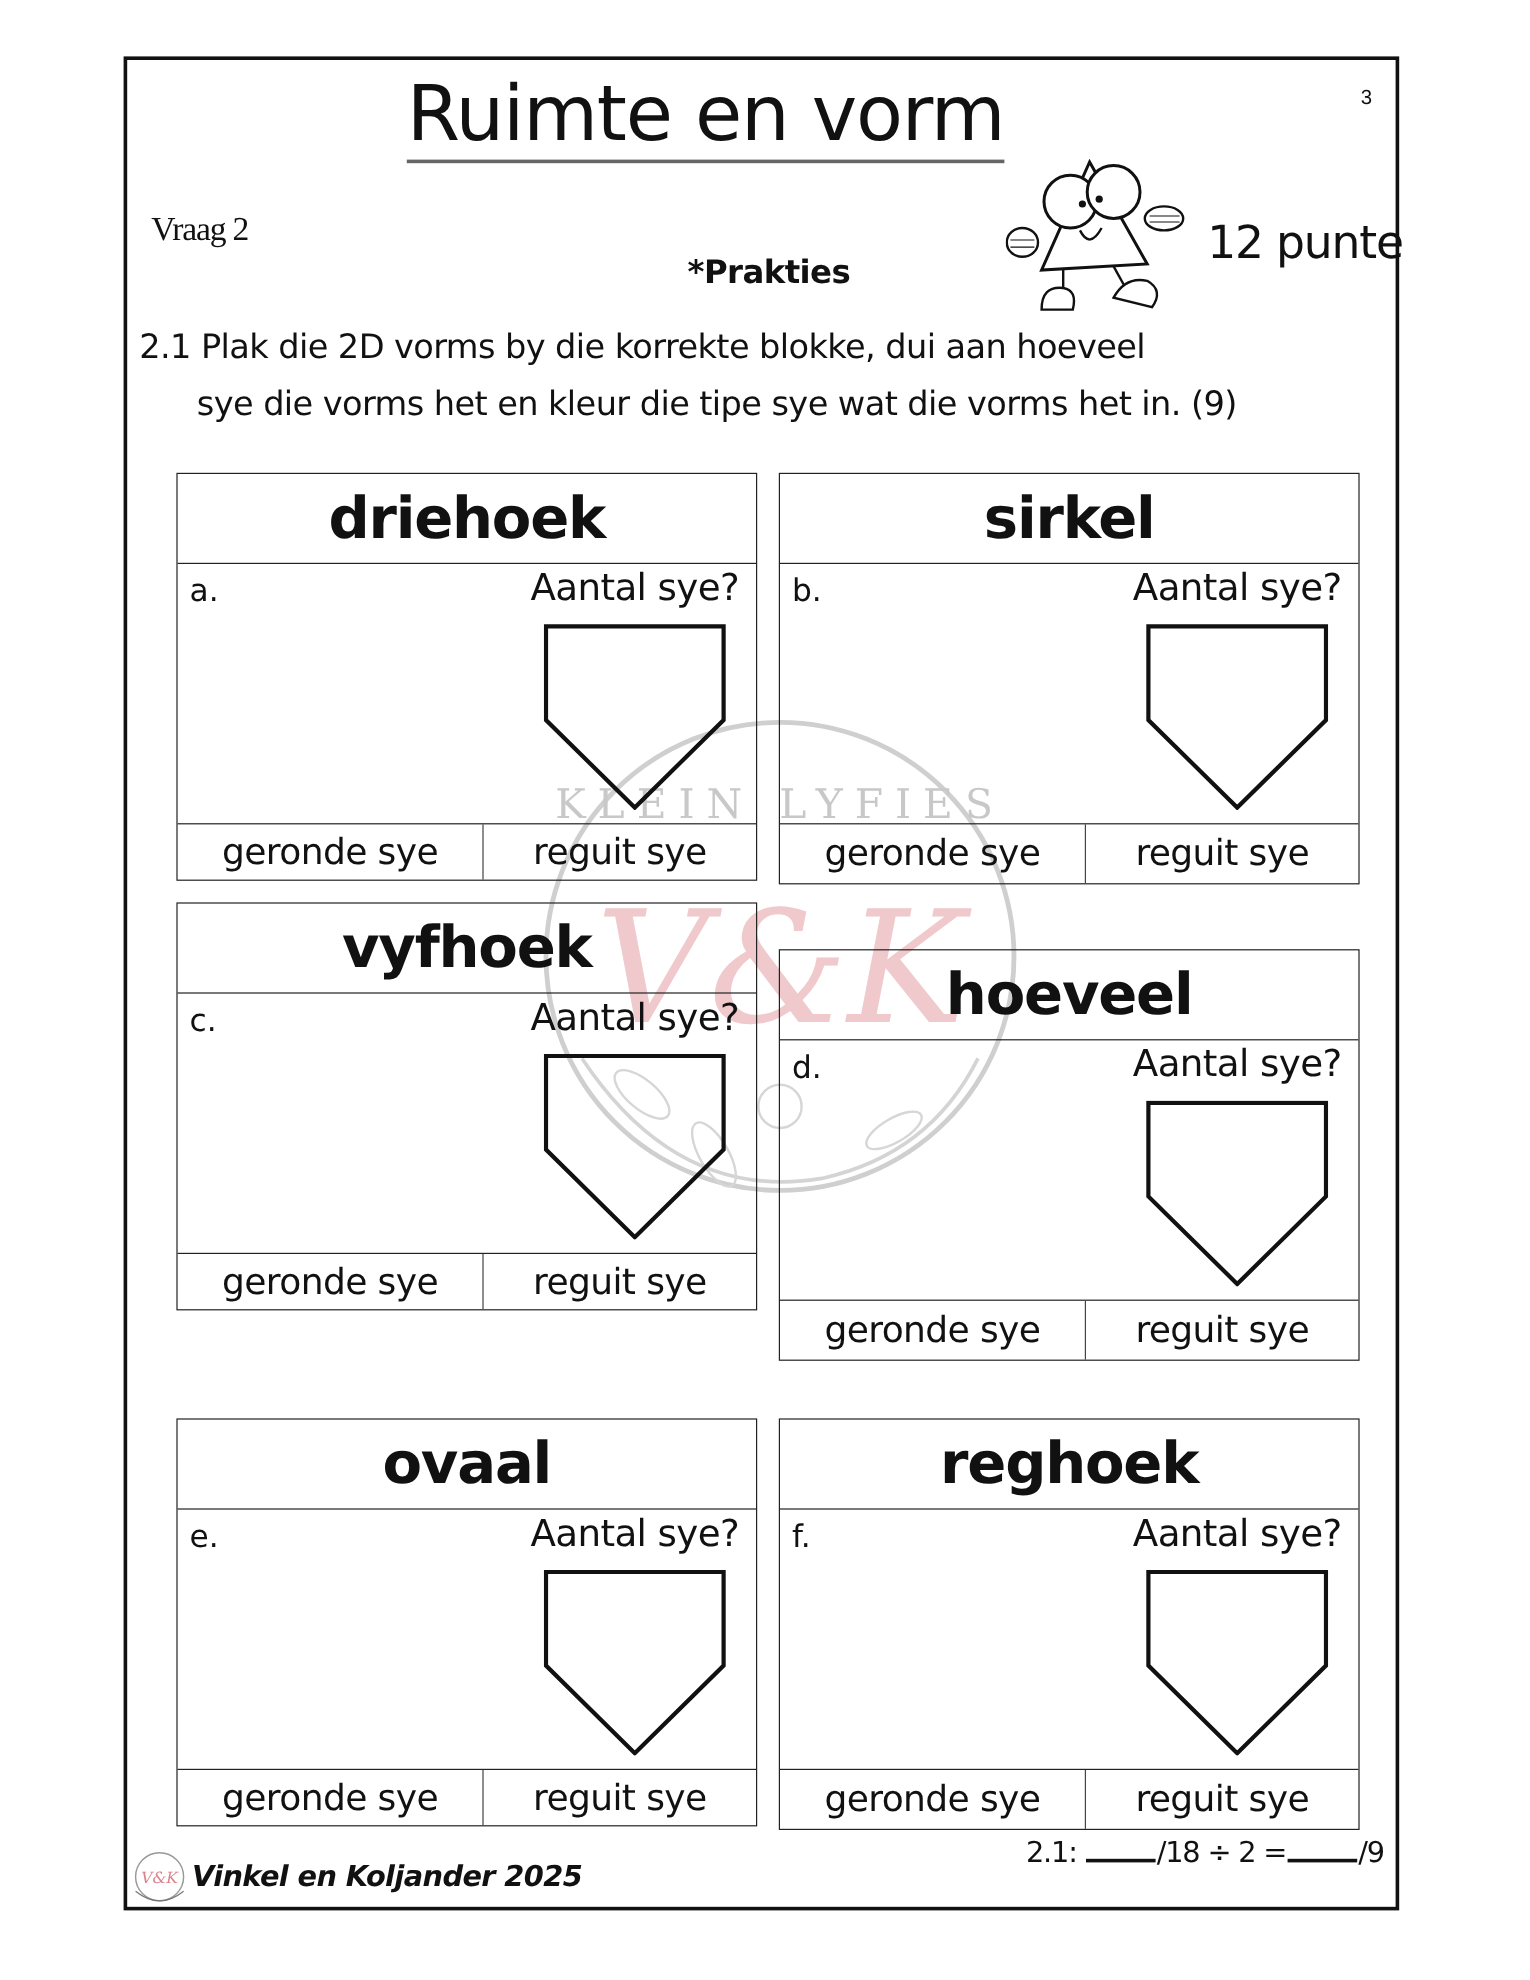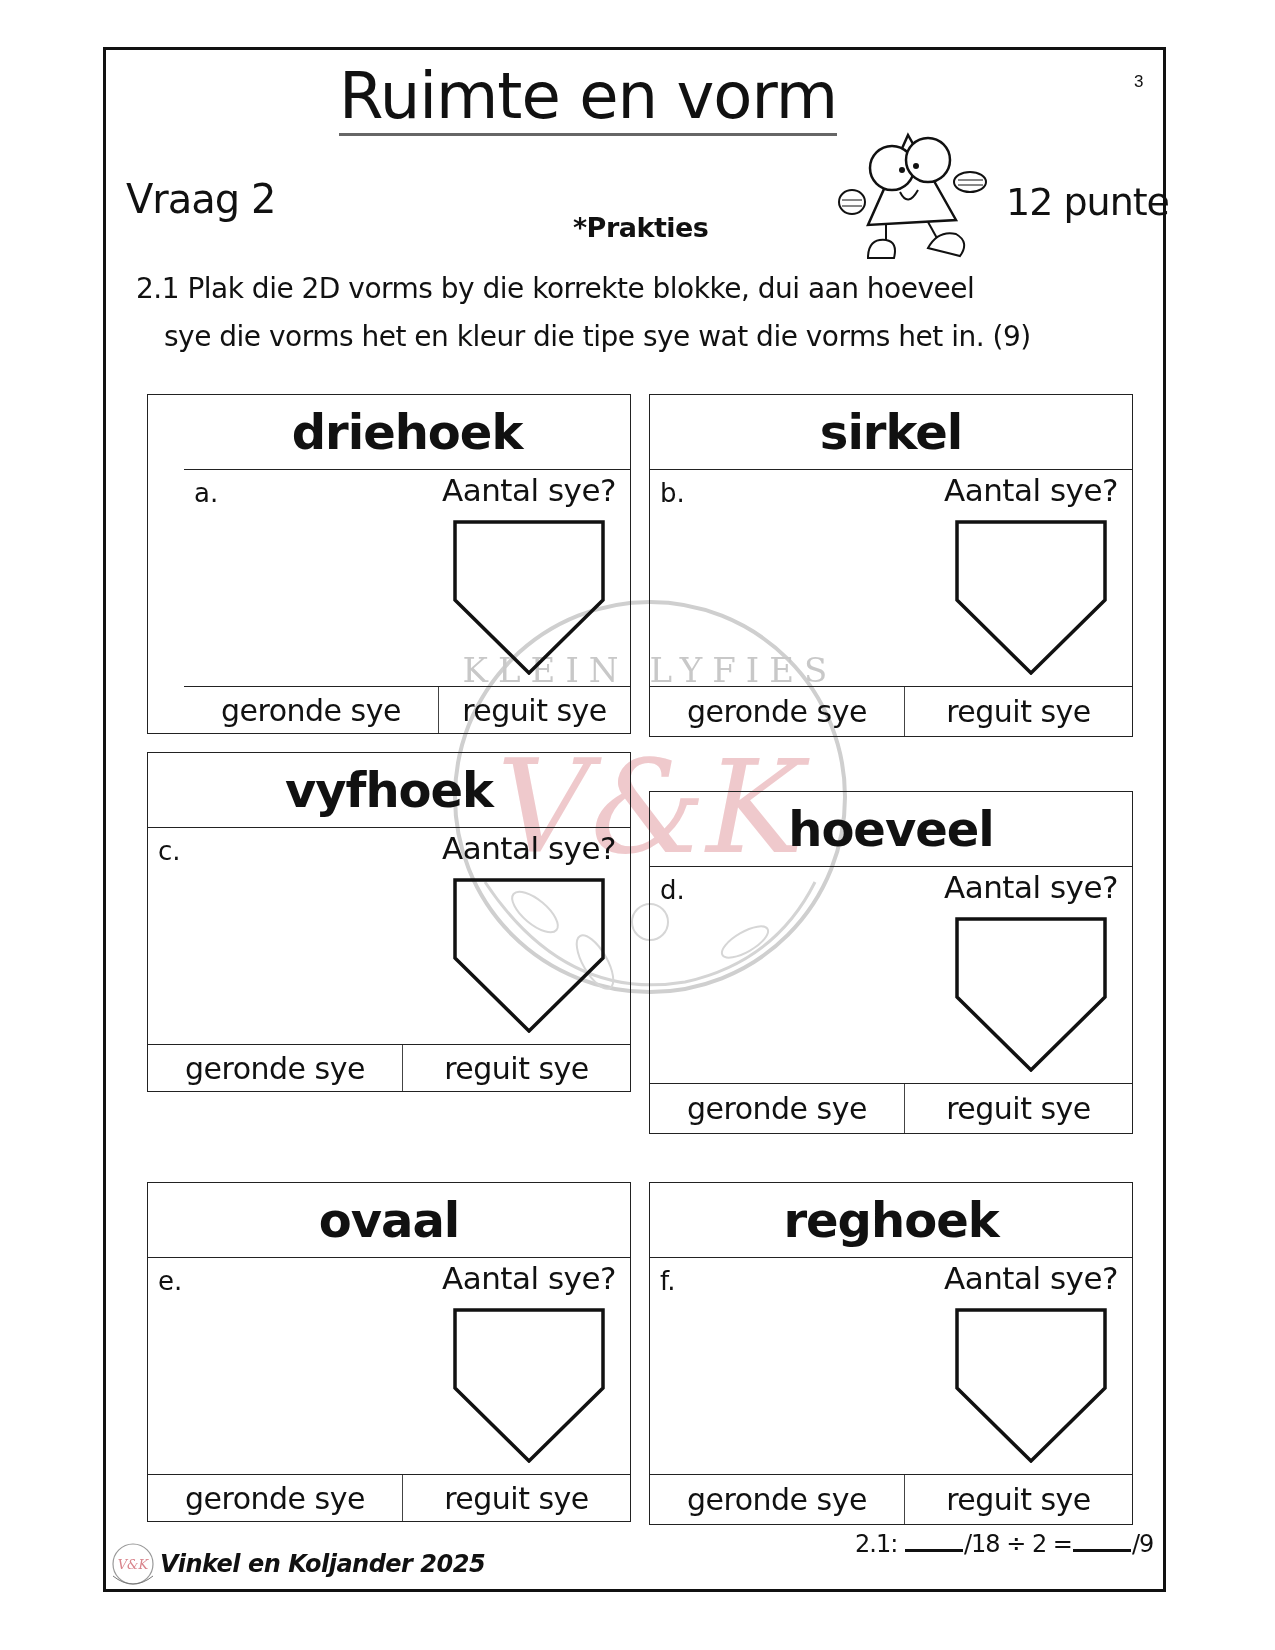--- a/index.html
+++ b/index.html
@@ -4,25 +4,25 @@
 <style>
   html, body { margin:0; padding:0; background:#ffffff; }
   body { width:1275px; height:1650px; position:relative; overflow:hidden;
          font-family:"DejaVu Sans", sans-serif; color:#111; }
   .page-border { position:absolute; left:103px; top:47px; width:1063px; height:1545px;
                  border:3px solid #111; box-sizing:border-box; }
   .page-number { position:absolute; left:1134px; top:72px; font-family:"Liberation Sans", sans-serif;
                  font-size:17px; }
   .title { position:absolute; left:0; width:1176px; top:58px; text-align:center; }
   .title span { font-size:64px; letter-spacing:-1px; border-bottom:3px solid #666; padding-bottom:0px; line-height:76px; }
-  .question { position:absolute; left:126px; top:176px; font-size:40px; letter-spacing:-1px; }
+  .question { position:absolute; left:126px; top:176px; font-size:28px; letter-spacing:-1px;font-family:Liberation Serif, serif; }
   .practice { position:absolute; left:573px; top:212px; font-size:27px; font-weight:bold; letter-spacing:-0.5px; }
   .points { position:absolute; left:1006px; top:180px; font-size:38px; letter-spacing:-1px; }
   .mascot { position:absolute; left:838px; top:130px; width:155px; height:140px; }
-  .instr { position:absolute; left:136px; font-size:28px; letter-spacing:-0.5px; white-space:nowrap; }
+  .instr { position:absolute; left:116px; font-size:28px; letter-spacing:-0.5px; white-space:nowrap; }
   .instr.l1 { top:272px; }
   .instr.l2 { top:320px; left:164px;text-align:center; }
 
   .card { position:absolute; width:484px; border:1.5px solid #222; box-sizing:border-box; background:transparent; }
   .card-header { height:74px; border-bottom:1.5px solid #222; display:flex; align-items:center; justify-content:center;
                  font-size:48px; font-weight:bold; letter-spacing:-1px; }
   .card-body { position:relative; height:216px; border-bottom:1.5px solid #222; }
   .card-letter { position:absolute; left:10px; top:8px; font-size:26px; }
   .card-ask { position:absolute; right:14px; top:2px; font-size:31px; letter-spacing:-0.5px; }
   .card-pentagon { position:absolute; right:25px; top:50px; width:152px; height:155px; }
@@ -78,21 +78,21 @@
   <circle cx="205" cy="215" r="195" fill="none" stroke="#cfcfcf" stroke-width="4"></circle>
   <text x="205" y="100" text-anchor="middle" font-family="DejaVu Serif, serif" font-size="34" fill="#c8c8c8" letter-spacing="10">KLEIN LYFIES</text>
   <text x="205" y="270" text-anchor="middle" font-family="DejaVu Serif, serif" font-style="italic" font-size="130" fill="#efc9cc">V&amp;K</text>
   <path d="M40 300 Q120 420 240 400 Q330 380 370 300" fill="none" stroke="#d4d4d4" stroke-width="3"></path>
   <ellipse cx="90" cy="330" rx="28" ry="12" fill="none" stroke="#d6d6d6" stroke-width="2" transform="rotate(40 90 330)"></ellipse>
   <ellipse cx="150" cy="380" rx="30" ry="12" fill="none" stroke="#d6d6d6" stroke-width="2" transform="rotate(60 150 380)"></ellipse>
   <ellipse cx="300" cy="360" rx="26" ry="10" fill="none" stroke="#d6d6d6" stroke-width="2" transform="rotate(-30 300 360)"></ellipse>
   <circle cx="205" cy="340" r="18" fill="none" stroke="#d6d6d6" stroke-width="2"></circle>
 </svg>
 
-<div class="card" style="left:147px; top:394px;padding-left:36px;">
+<div class="card" style="left:147px; top:394px;">
   <div class="card-header">driehoek</div>
   <div class="card-body">
     <span class="card-letter">a.</span>
     <span class="card-ask">Aantal sye?</span>
     <svg class="card-pentagon" viewBox="0 0 152 155">
         <polygon points="2,2 150,2 150,80 76,153 2,80" fill="none" stroke="#111" stroke-width="3.5"></polygon>
       </svg>
   </div>
   <div class="card-footer">
     <div class="foot-round">geronde sye</div>

